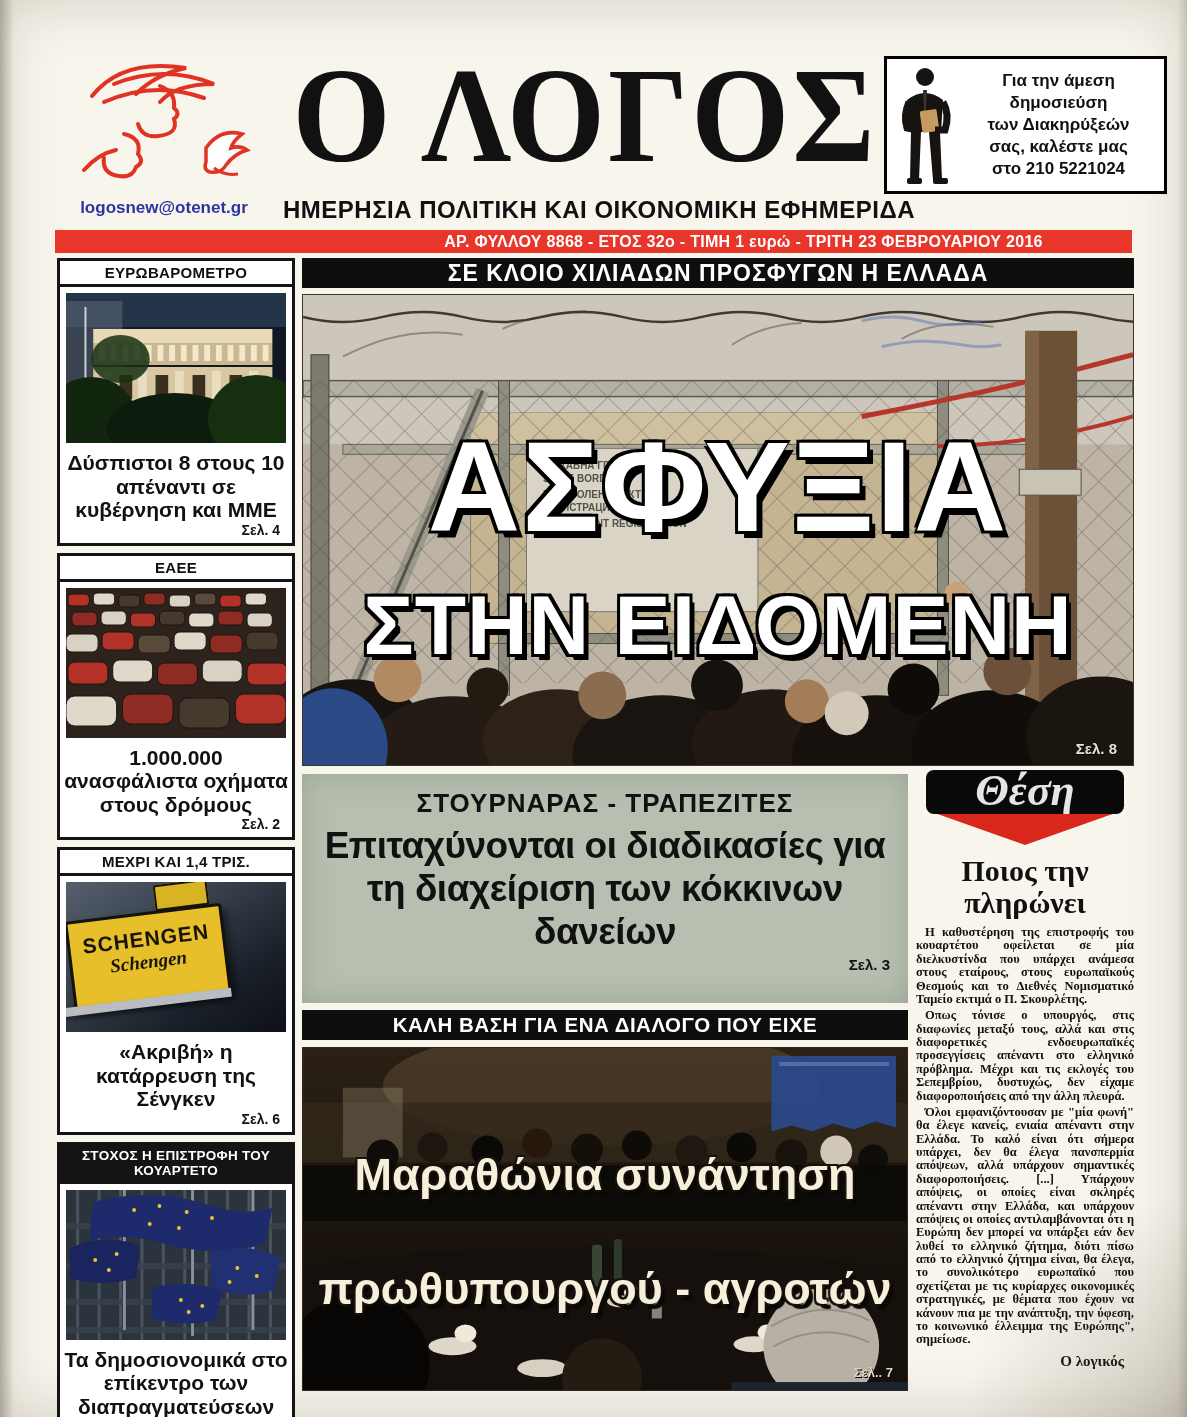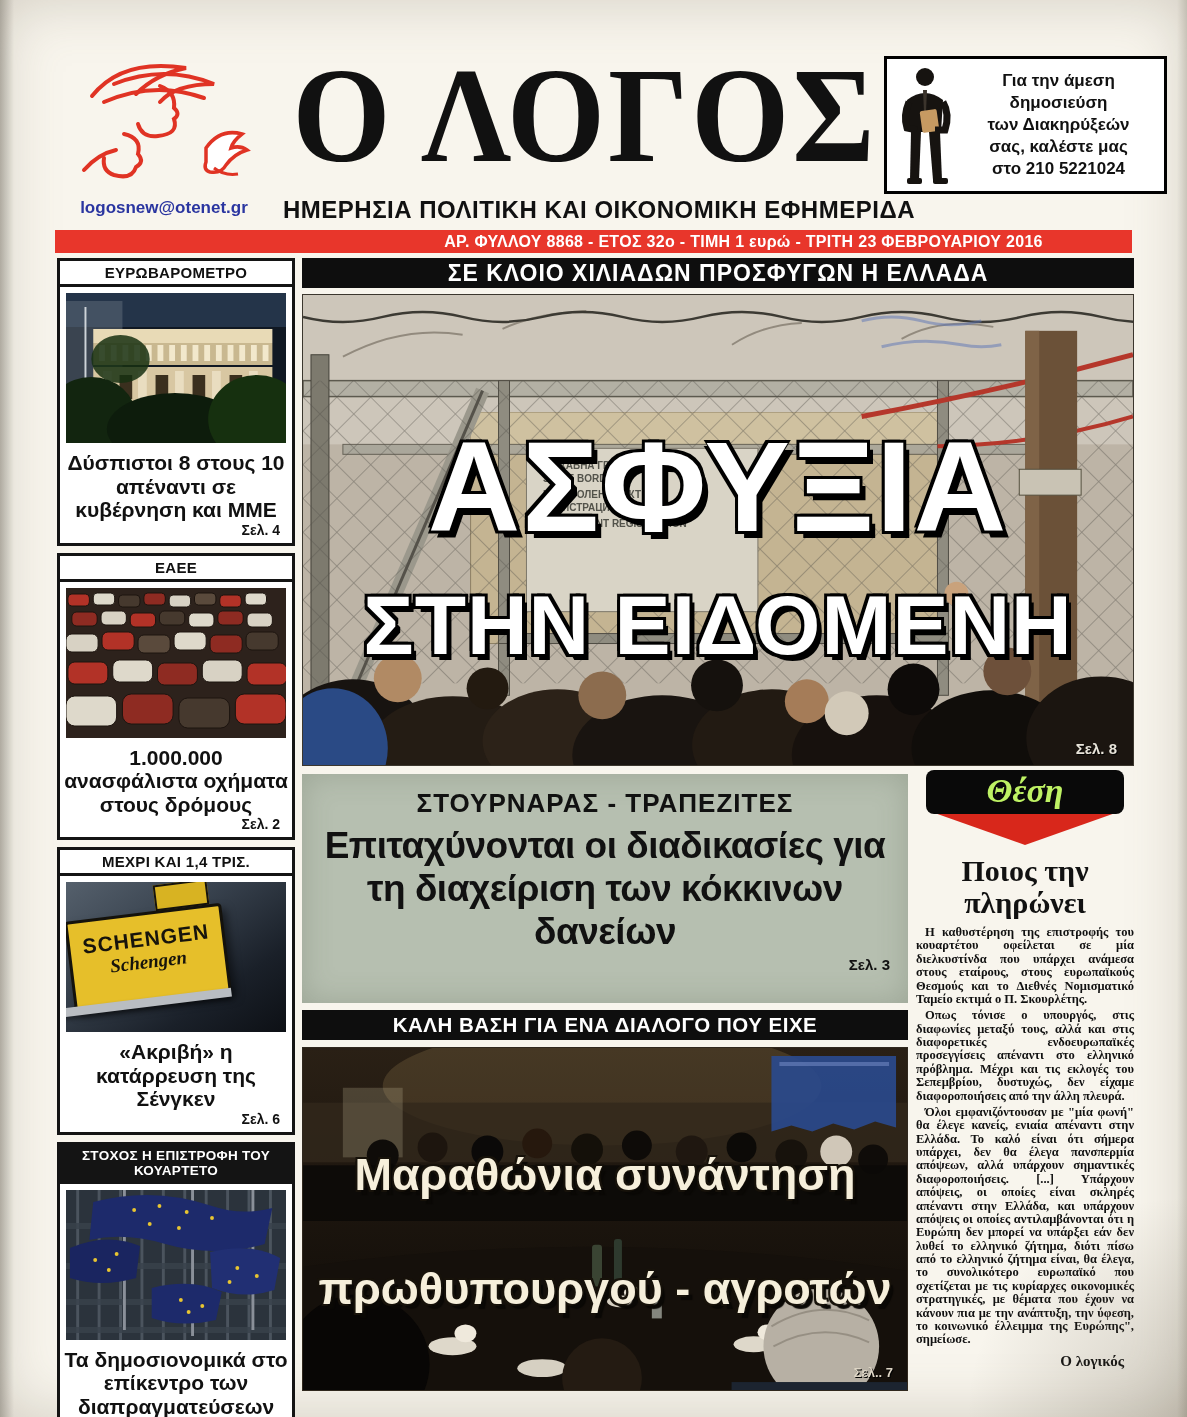--- a/index.html
+++ b/index.html
@@ -78,22 +78,22 @@
   .meet-h{position:absolute;left:0;width:100%;text-align:center;color:#f6efdb;
     font-weight:bold;font-size:45px;line-height:1;
     text-shadow:-2px -2px 0 #17120a,2px -2px 0 #17120a,-2px 2px 0 #17120a,4px 5px 1px #0a0805;}
   .meet-h.l1{top:104px;}
   .meet-h.l2{top:218px;}
   .meet-page{position:absolute;right:14px;bottom:10px;color:#ddd5c5;font-weight:bold;
     font-size:13px;text-shadow:1px 1px 0 #000;}
   
   .thesi{left:916px;top:770px;width:218px;}
   .thesi-logo-box{width:198px;height:44px;margin:0 auto;background:#090909;border-radius:8px;
-    color:#bef264;text-align:center;font-family:"Liberation Serif","DejaVu Serif",serif;
-    font-style:italic;font-weight:bold;font-size:34px;line-height:42px;position:relative;z-index:2;}
+    color:#e5e5e5;text-align:center;font-family:"Liberation Serif","DejaVu Serif",serif;
+    font-style:italic;font-weight:bold;font-size:44px;line-height:42px;position:relative;z-index:2;}
   .thesi-arrow{width:192px;height:34px;margin:-3px auto 0;background:#d8271b;
     clip-path:polygon(0 0,100% 0,50% 100%);position:relative;z-index:1;}
   .thesi-head{font-family:"Liberation Serif","DejaVu Serif",serif;font-weight:bold;
     font-size:30px;line-height:1.05;text-align:center;margin:10px 0 8px;}
   .thesi-body{font-family:"Liberation Serif","DejaVu Serif",serif;font-weight:bold;
     font-size:12.5px;line-height:1.07;text-align:justify;}
   .thesi-body p{margin:0 0 3px;text-indent:9px;}
   .thesi-sig{font-family:"Liberation Serif","DejaVu Serif",serif;font-weight:bold;
     font-size:15px;text-align:right;padding-right:10px;margin-top:6px;}
   

